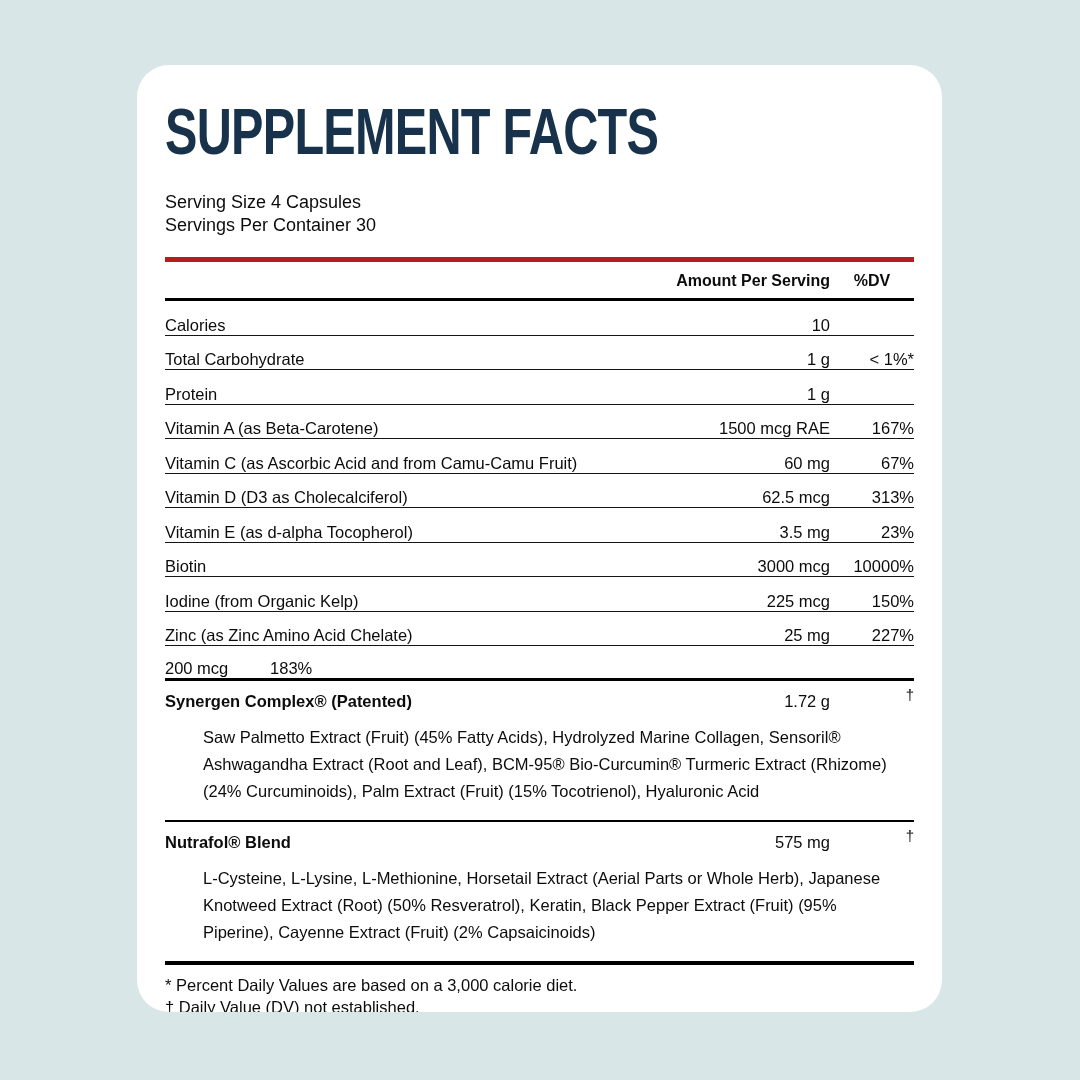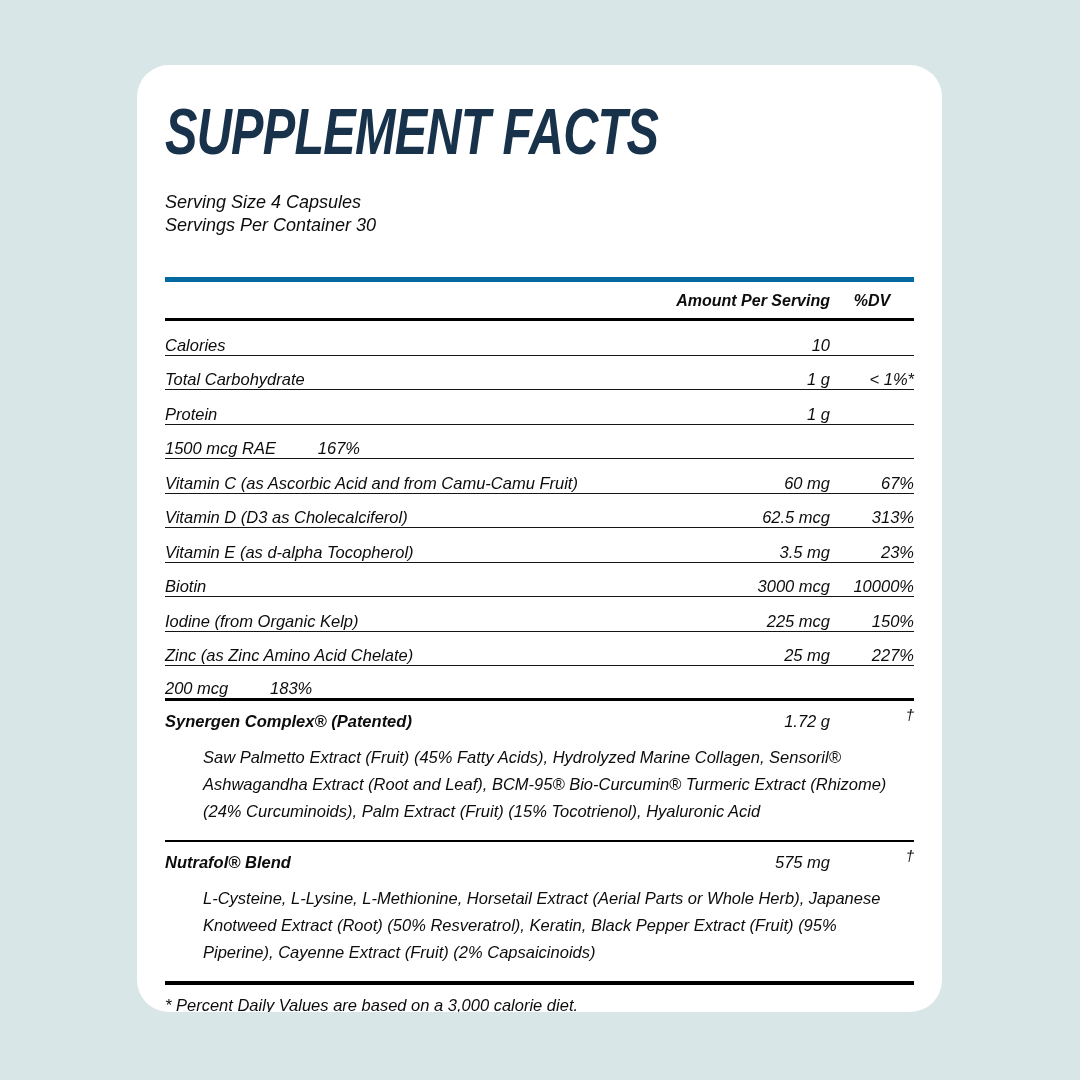--- a/index.html
+++ b/index.html
@@ -3,21 +3,21 @@
 <meta charset="utf-8">
 <style>
   * { margin: 0; padding: 0; box-sizing: border-box; }
   html, body { width: 1080px; height: 1080px; }
   body {
     background: #d9e6e8;
     font-family: "Liberation Sans", sans-serif;
     color: #0c0c0c;
     -webkit-font-smoothing: antialiased;
   }
-  .page { position: relative; width: 1080px; height: 1080px; font-style: italic; }
+  .page { position: relative; width: 1080px; height: 1080px; }
   .card {
     position: absolute;
     left: 137px; top: 65px;
     width: 805px; height: 947px;
     background: #ffffff;
     border-radius: 32px;
     padding: 31px 28px 0 28px;
     overflow: hidden;
   }
   .title {
@@ -30,21 +30,21 @@
     transform-origin: left center;
     line-height: 1.0;
     margin-top: 4px;
   }
   .serving-info {
     margin-top: 27px;
     font-size: 18px;
     line-height: 23px;
     color: #0c0c0c;
   }
-  .facts-table { margin-top: 40px; border-top: 5px solid #0369a1; }
+  .facts-table { margin-top: 20px; border-top: 5px solid #b91c1c; }
   .thead {
     display: flex;
     align-items: center;
     padding: 10px 0 8px 0;
     border-bottom: 3px solid #000;
     font-weight: bold;
     font-size: 16px;
   }
   .thead .spacer { flex: 1; }
   .thead .col-amount { text-align: right; }
@@ -118,20 +118,21 @@
     <div class="cell-dv">&lt; 1%*</div>
   </div>
 
   <div class="frow">
     <div class="cell-name">Protein</div>
     <div class="cell-amount">1 g</div>
     <div class="cell-dv"></div>
   </div>
 
   <div class="frow">
+    <div class="cell-name">Vitamin A (as Beta-Carotene)</div>
     <div class="cell-amount">1500 mcg RAE</div>
     <div class="cell-dv">167%</div>
   </div>
 
   <div class="frow">
     <div class="cell-name">Vitamin C (as Ascorbic Acid and from Camu-Camu Fruit)</div>
     <div class="cell-amount">60 mg</div>
     <div class="cell-dv">67%</div>
   </div>
 

